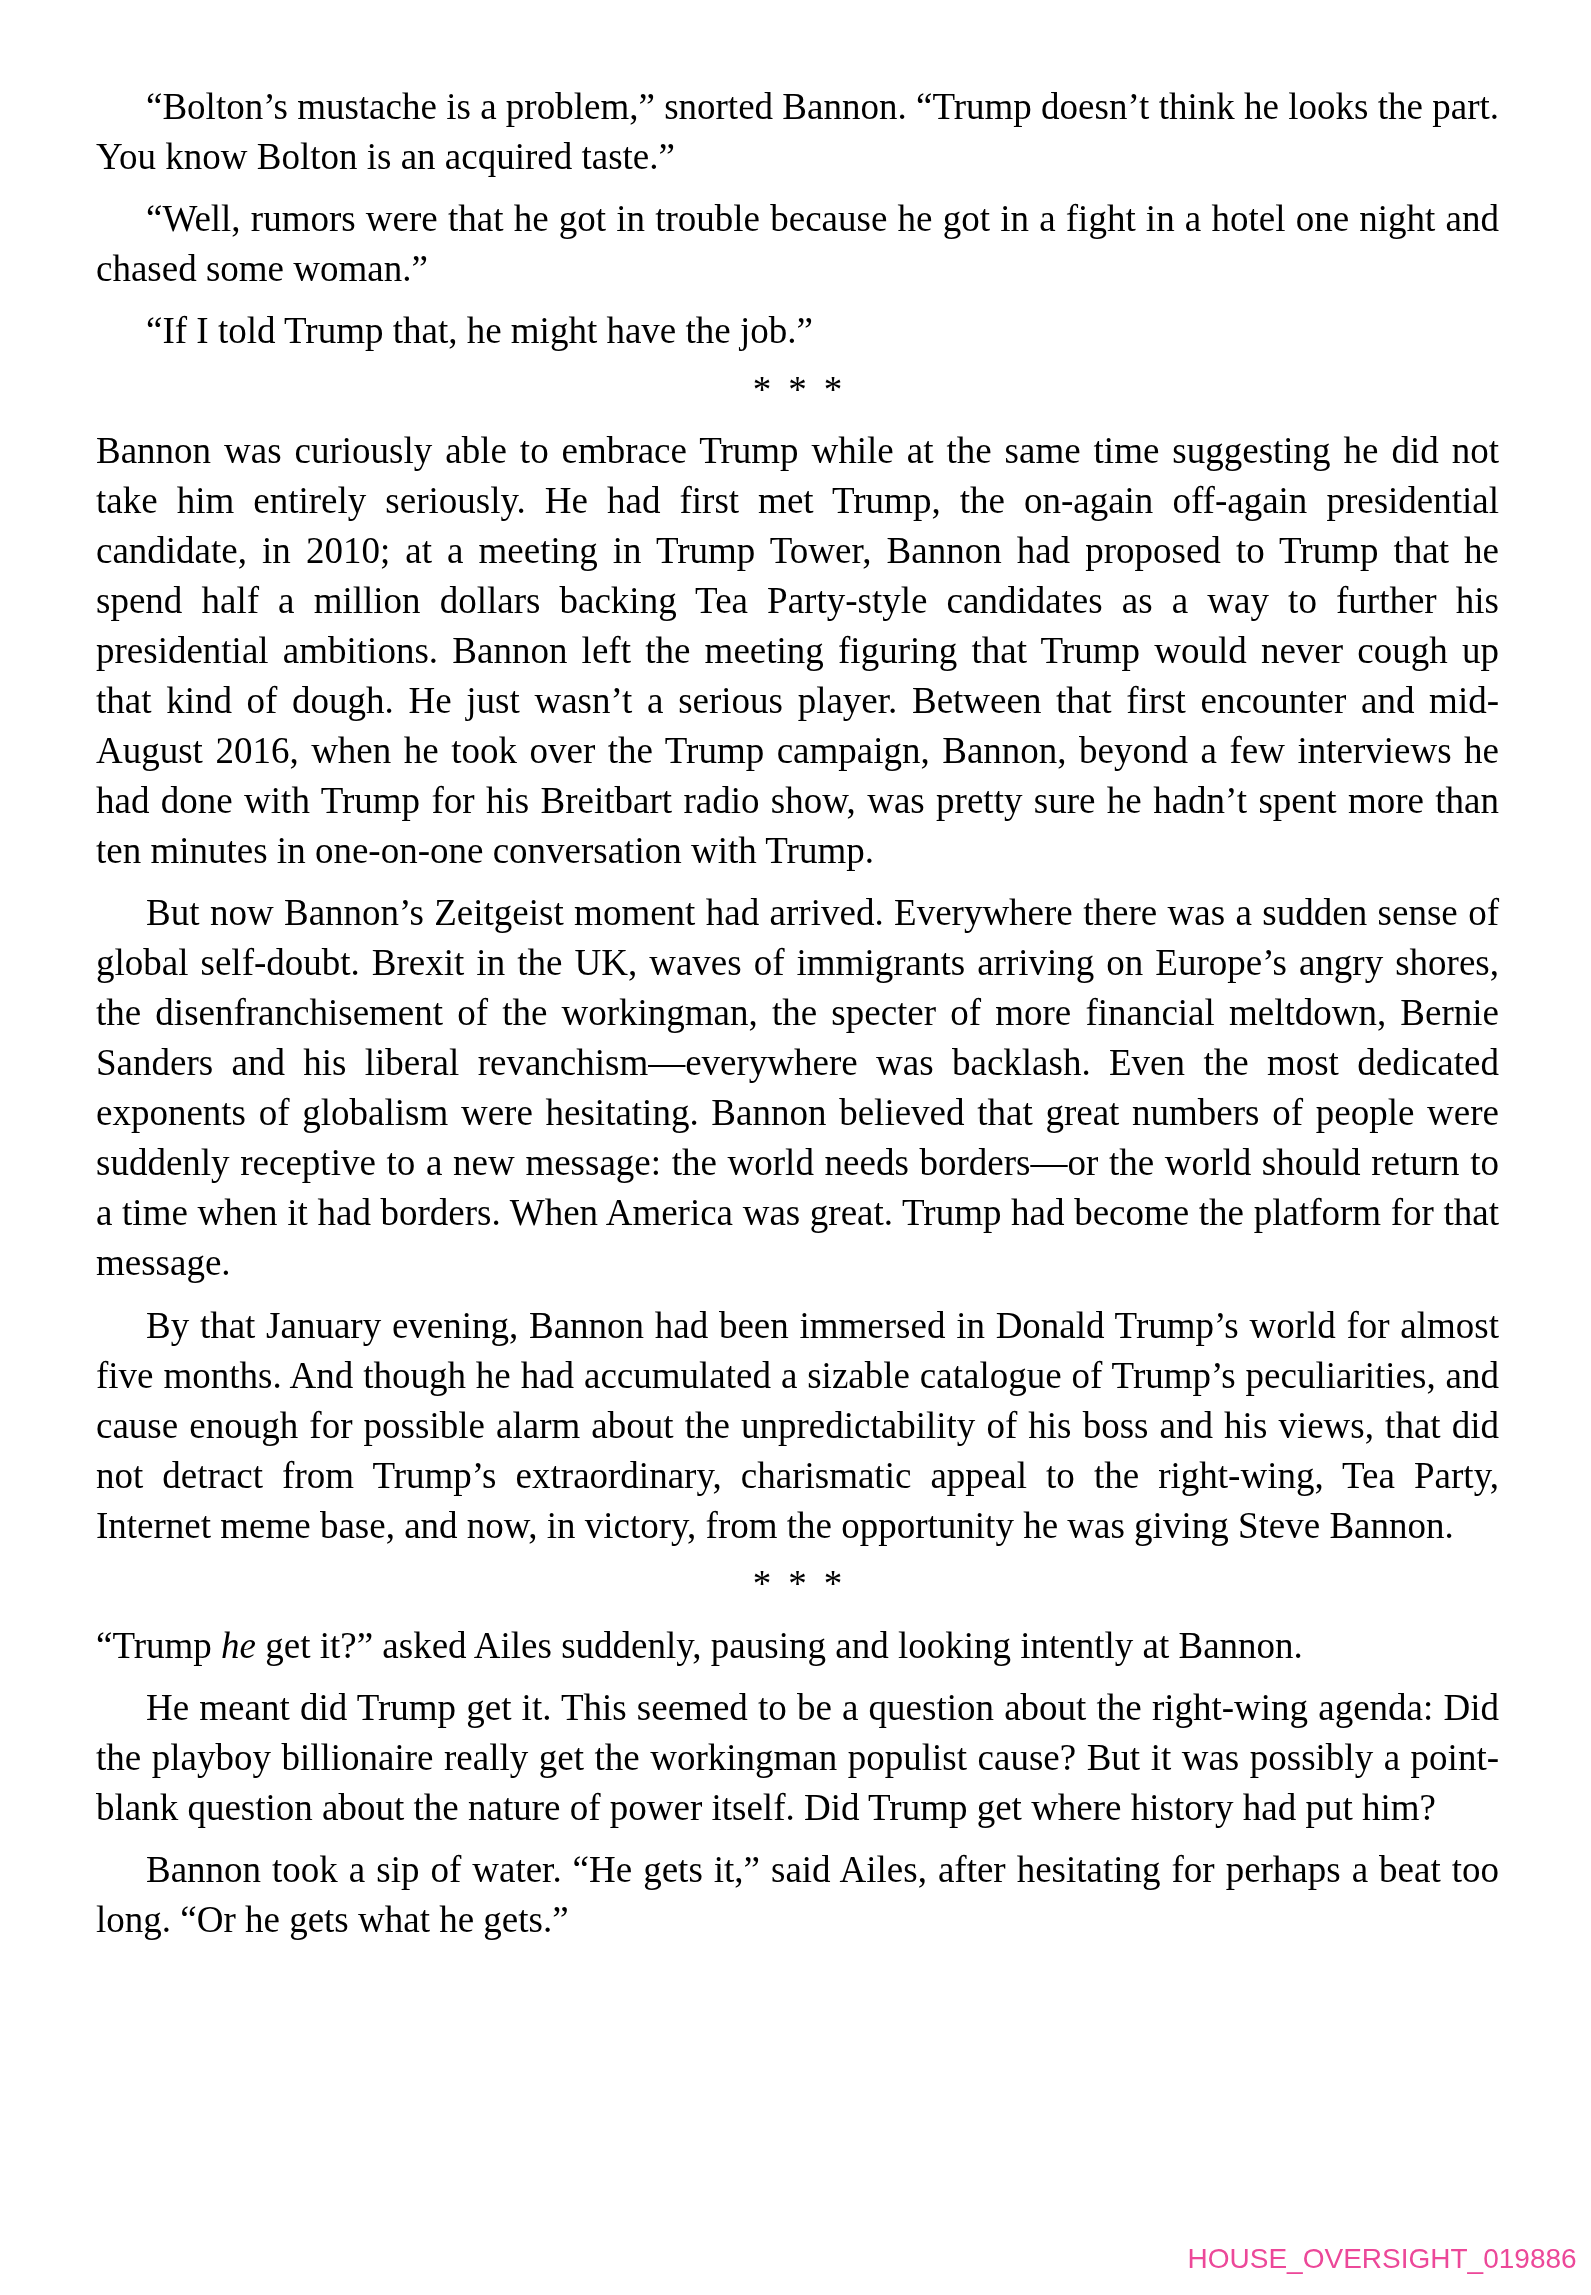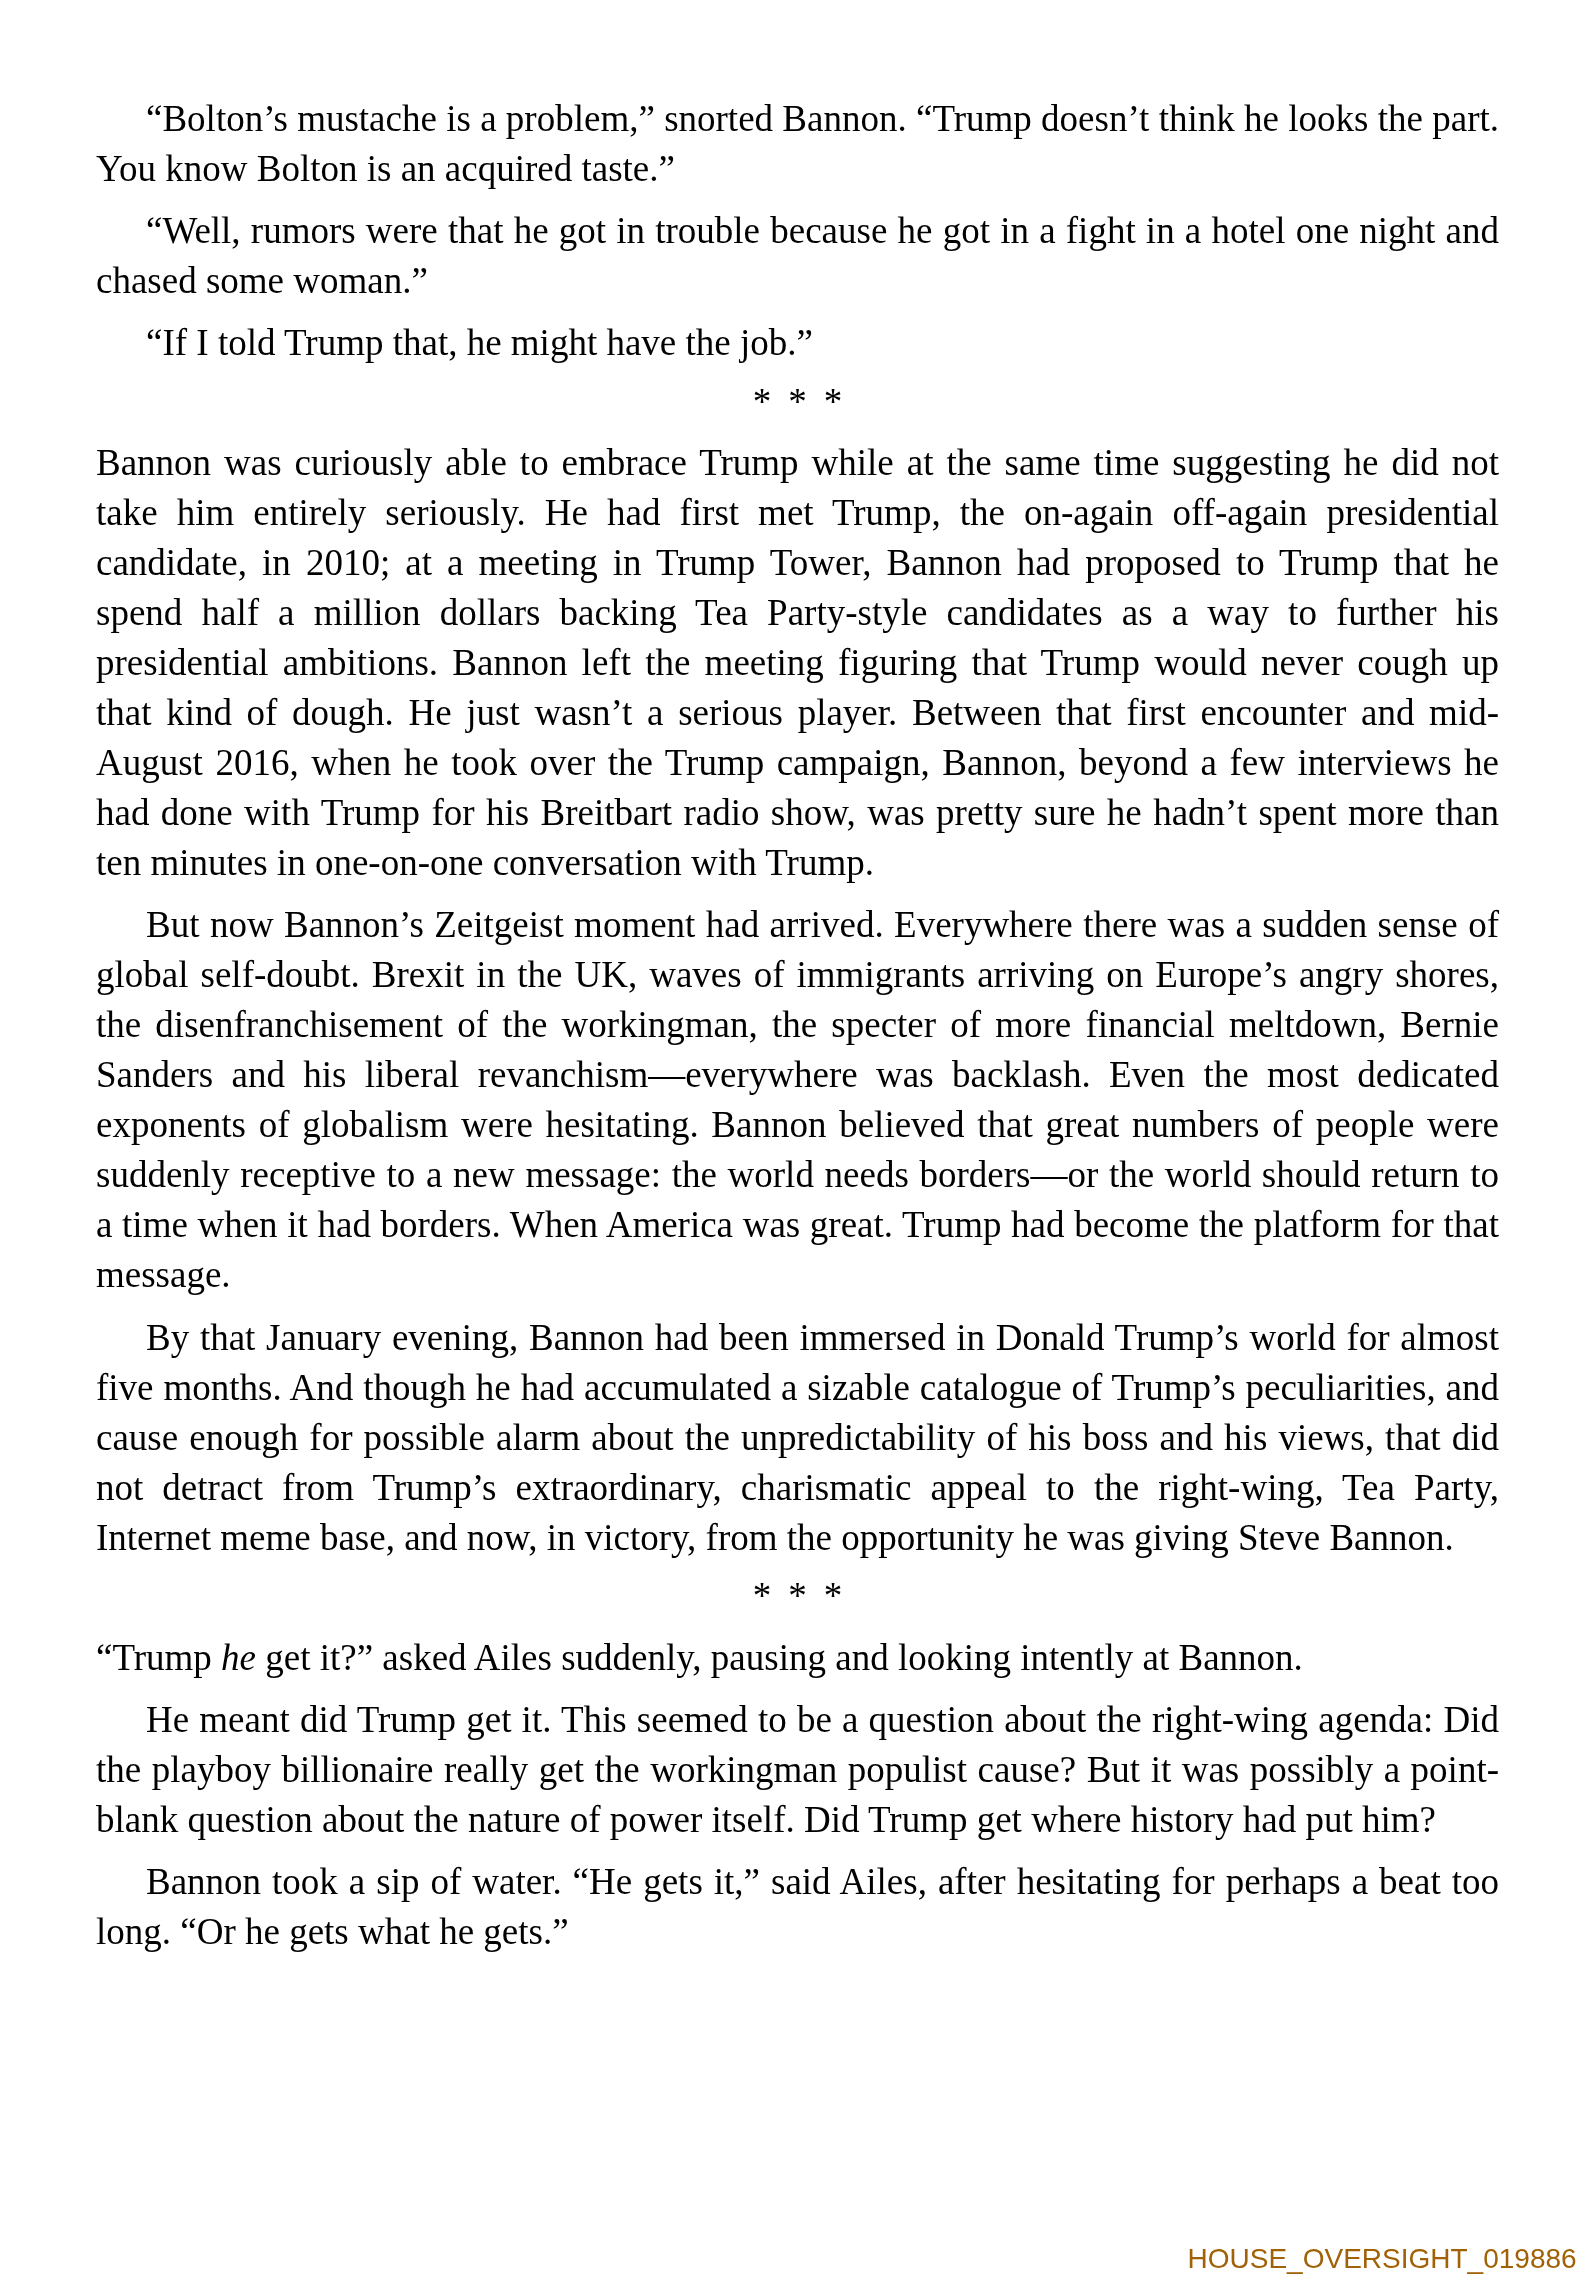--- a/index.html
+++ b/index.html
@@ -10,21 +10,21 @@
     body {
       width: 1592px;
       height: 2295px;
       position: relative;
       overflow: hidden;
       color: #000000;
     }
     .page {
       position: absolute;
       left: 96px;
-      top: 94px;
+      top: 82px;
       width: 1403px;
       font-family: "Liberation Serif", "DejaVu Serif", serif;
       font-size: 37px;
       line-height: 50px;
     }
     .para {
       margin: 0 0 12.2px 0;
       text-align: justify;
       text-align-last: left;
       hyphens: none;
@@ -38,21 +38,21 @@
       letter-spacing: 3.9px;
       padding-left: 3.9px;
     }
     .footer {
       position: absolute;
       right: 15.4px;
       top: 2243px;
       font-family: "Liberation Sans", "DejaVu Sans", sans-serif;
       font-size: 28px;
       letter-spacing: 0px;
-      color: #a16207;
+      color: #ec4899;
     }
     em { }
   </style>
 </head>
 <body>
 
 <div class="page">
   <p class="para indent">“Bolton’s mustache is a problem,” snorted Bannon. “Trump doesn’t think he looks the part. You know Bolton is an acquired taste.”</p>
   <p class="para indent">“Well, rumors were that he got in trouble because he got in a fight in a hotel one night and chased some woman.”</p>
   <p class="para indent">“If I told Trump that, he might have the job.”</p>

